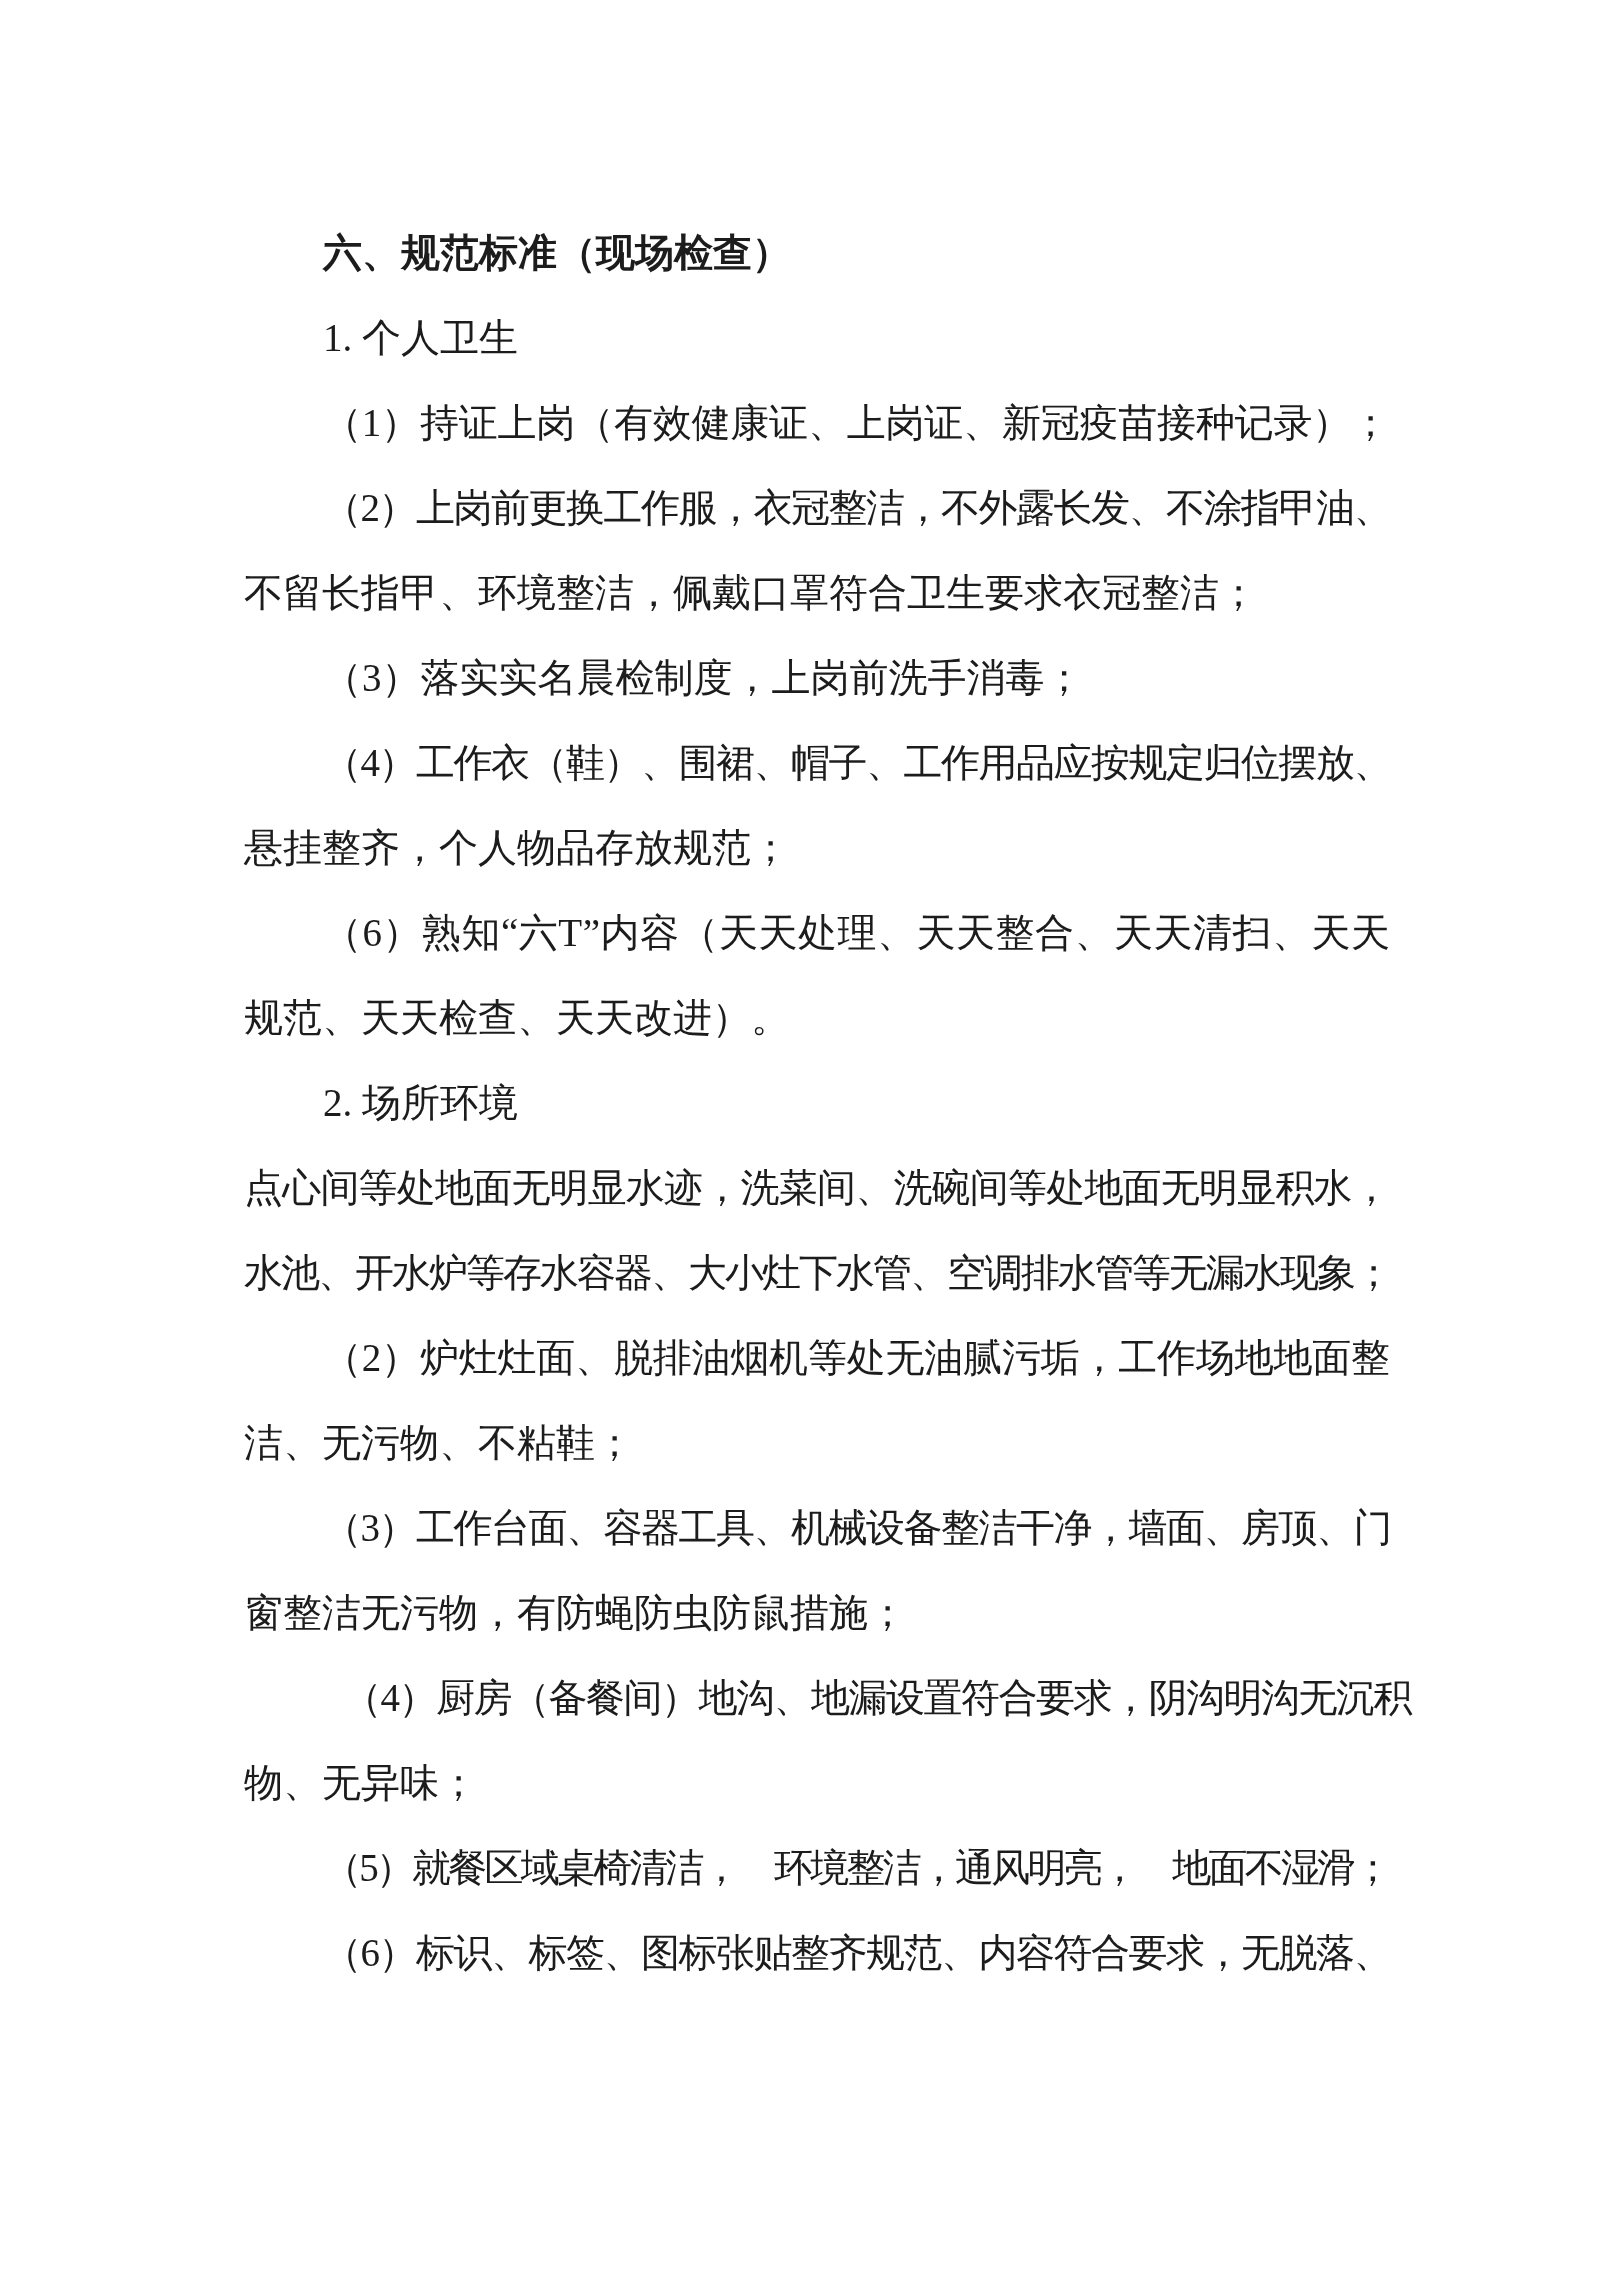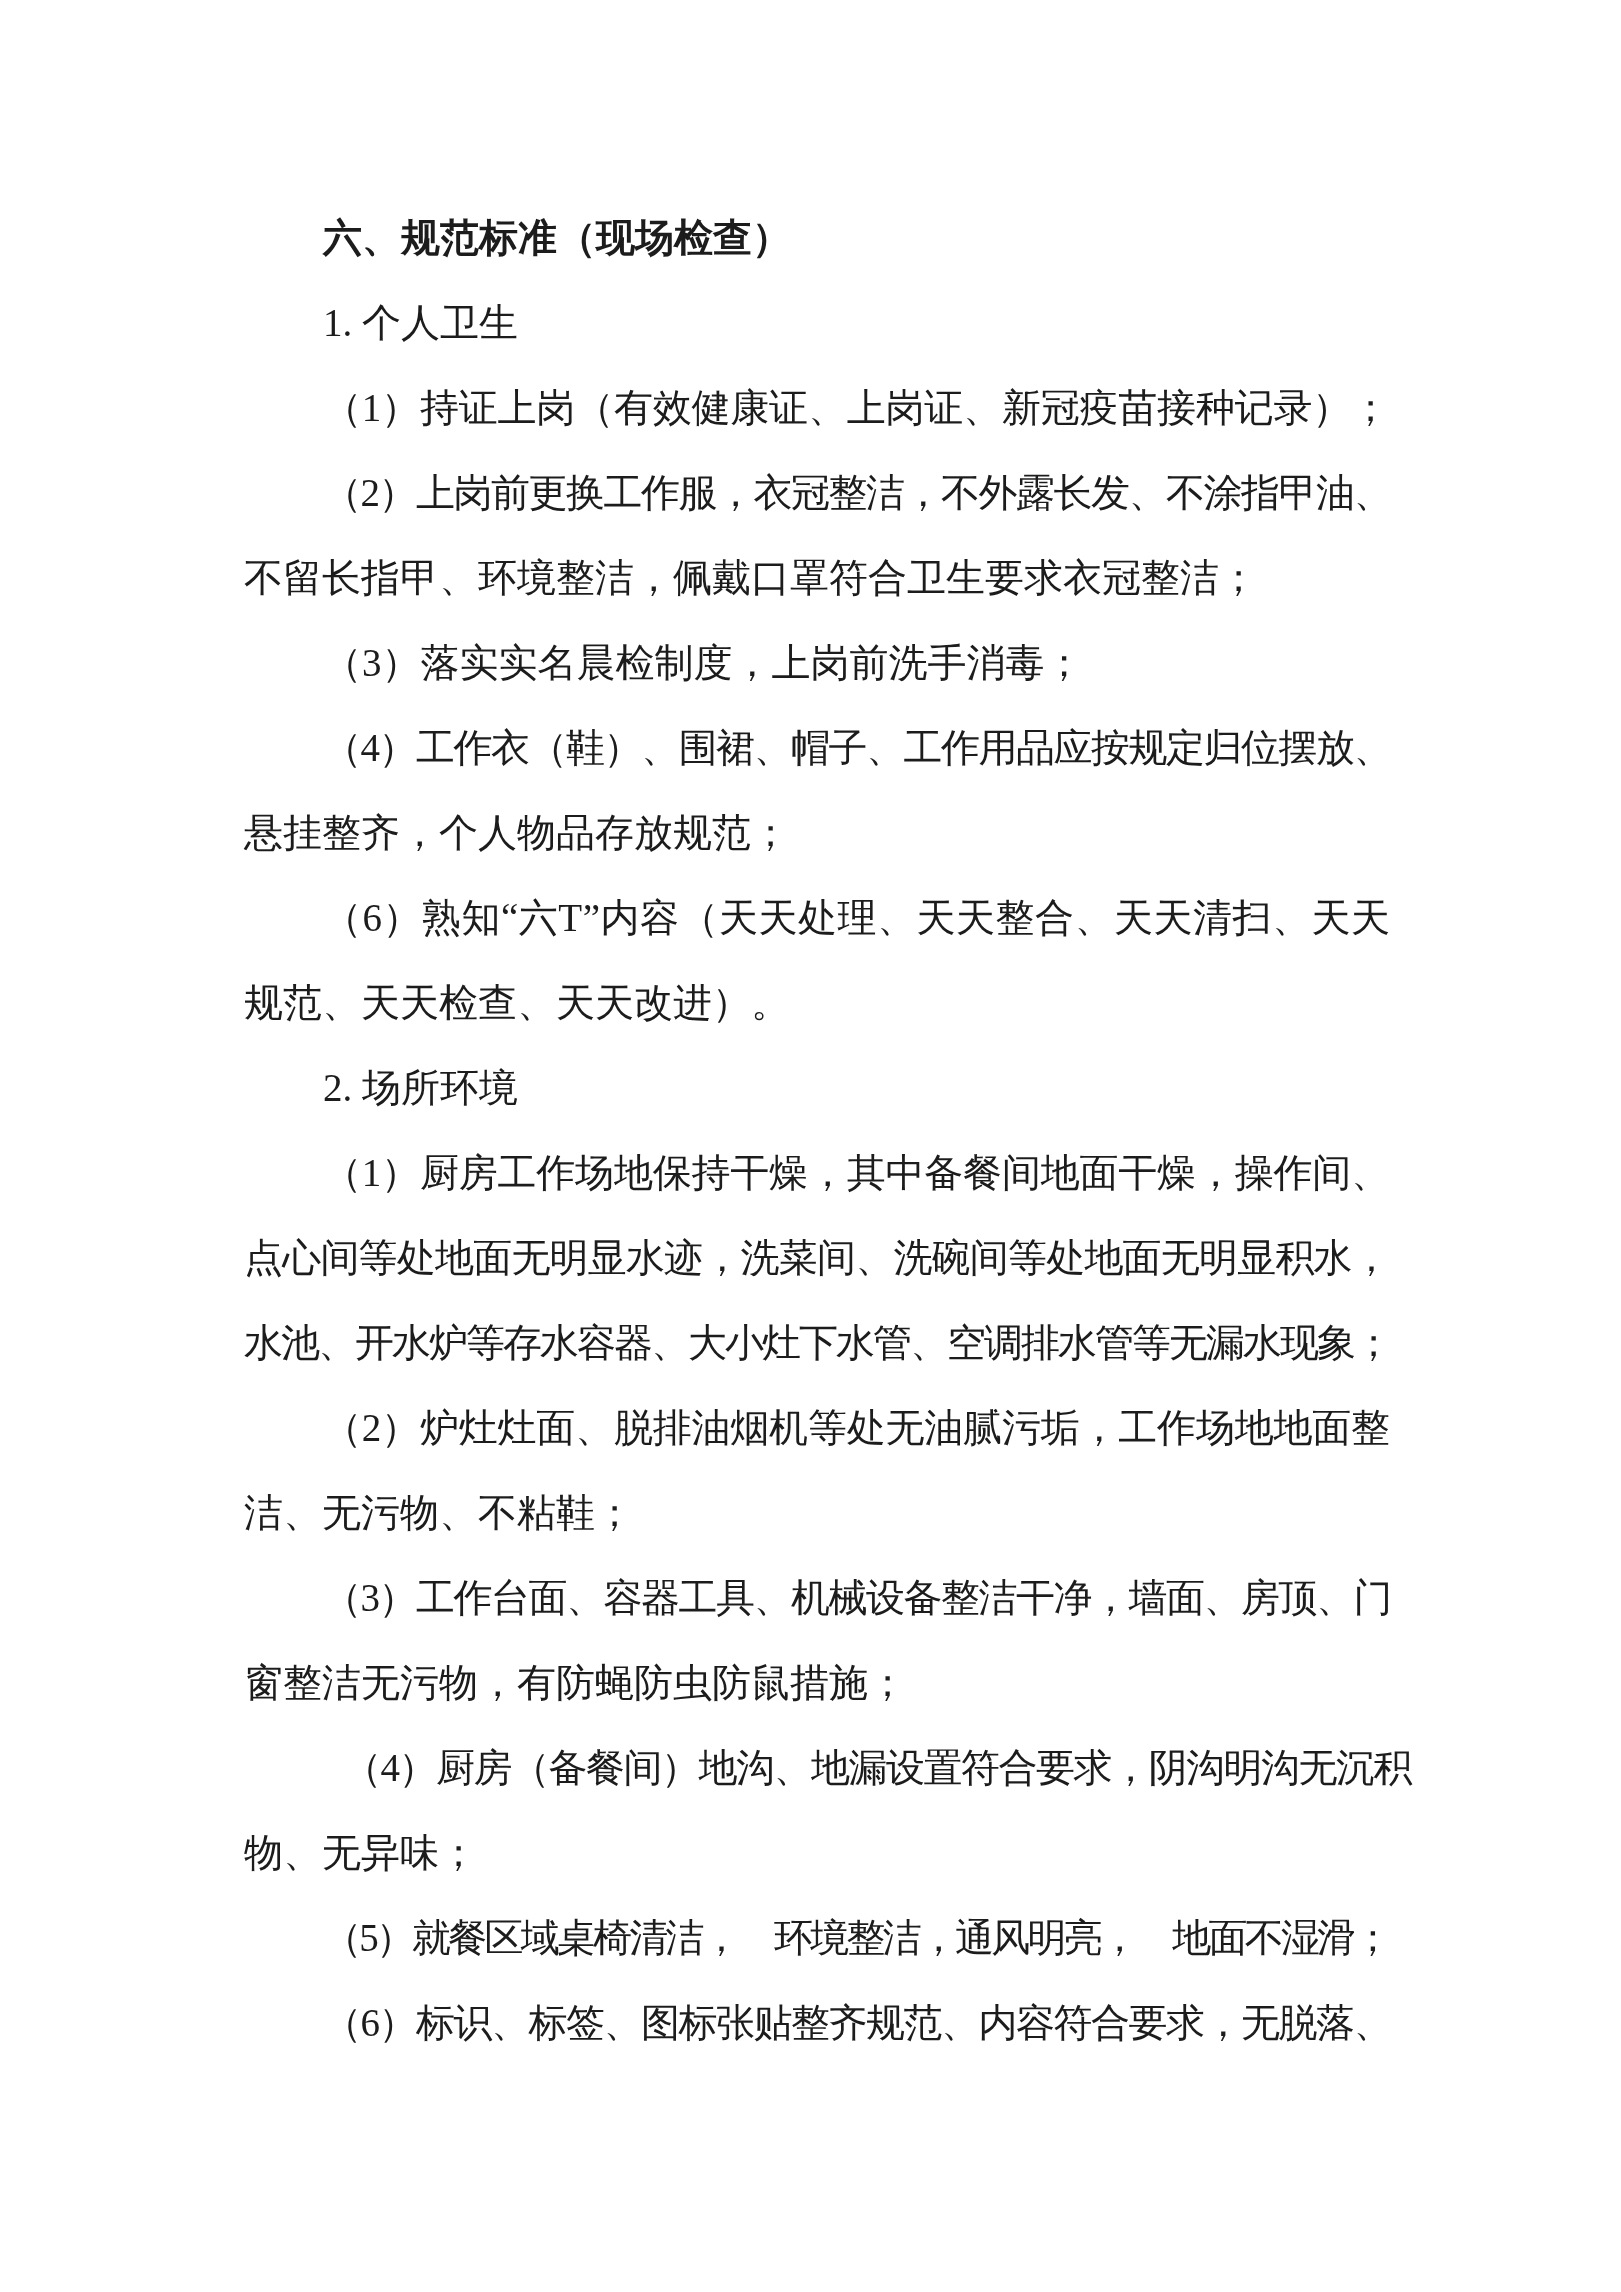--- a/index.html
+++ b/index.html
@@ -10,21 +10,21 @@
   }
   .page{
     position:relative;
     width:1621px;height:2293px;
     background:#ffffff;
     overflow:hidden;
   }
   .text-block{
     position:absolute;
     left:244px;
-    top:195px;
+    top:210px;
     width:1132px;
   }
   .line{
     height:85px;
     line-height:85px;
     font-size:39px;
     color:#1c1c1c;
     white-space:nowrap;
   }
   .line.indent{padding-left:79px;}
@@ -40,21 +40,20 @@
       <div class="line indent"><span>1. 个人卫生</span></div>
       <div class="line indent"><span style="letter-spacing: -0.2px; text-align: center;">（1）持证上岗（有效健康证、上岗证、新冠疫苗接种记录）；</span></div>
       <div class="line indent"><span style="letter-spacing: -1.5px;">（2）上岗前更换工作服，衣冠整洁，不外露长发、不涂指甲油、</span></div>
       <div class="line"><span>不留长指甲、环境整洁，佩戴口罩符合卫生要求衣冠整洁；</span></div>
       <div class="line indent"><span>（3）落实实名晨检制度，上岗前洗手消毒；</span></div>
       <div class="line indent"><span style="letter-spacing: -1.5px; text-align: right;">（4）工作衣（鞋）、围裙、帽子、工作用品应按规定归位摆放、</span></div>
       <div class="line"><span>悬挂整齐，个人物品存放规范；</span></div>
       <div class="line indent"><span style="letter-spacing: 0.5px;">（6）熟知“六T”内容（天天处理、天天整合、天天清扫、天天</span></div>
       <div class="line"><span>规范、天天检查、天天改进）。</span></div>
       <div class="line indent"><span>2. 场所环境</span></div>
-      <div class="line indent"><span style="letter-spacing: -0.2px;">（1）厨房工作场地保持干燥，其中备餐间地面干燥，操作间、</span></div>
       <div class="line"><span style="letter-spacing: -0.8px;">点心间等处地面无明显水迹，洗菜间、洗碗间等处地面无明显积水，</span></div>
       <div class="line"><span style="letter-spacing: -2px;">水池、开水炉等存水容器、大小灶下水管、空调排水管等无漏水现象；</span></div>
       <div class="line indent"><span style="letter-spacing: -0.2px;">（2）炉灶灶面、脱排油烟机等处无油腻污垢，工作场地地面整</span></div>
       <div class="line"><span>洁、无污物、不粘鞋；</span></div>
       <div class="line indent"><span style="letter-spacing: -1.5px;">（3）工作台面、容器工具、机械设备整洁干净，墙面、房顶、门</span></div>
       <div class="line"><span>窗整洁无污物，有防蝇防虫防鼠措施；</span></div>
       <div class="line indent"><span style="letter-spacing: -1.5px; margin-left: 20px;">（4）厨房（备餐间）地沟、地漏设置符合要求，阴沟明沟无沉积</span></div>
       <div class="line"><span>物、无异味；</span></div>
       <div class="line indent"><span style="letter-spacing: -2.8px;">（5）就餐区域桌椅清洁，　环境整洁，通风明亮，　地面不湿滑；</span></div>
       <div class="line indent"><span style="letter-spacing: -1.5px;">（6）标识、标签、图标张贴整齐规范、内容符合要求，无脱落、</span></div>

